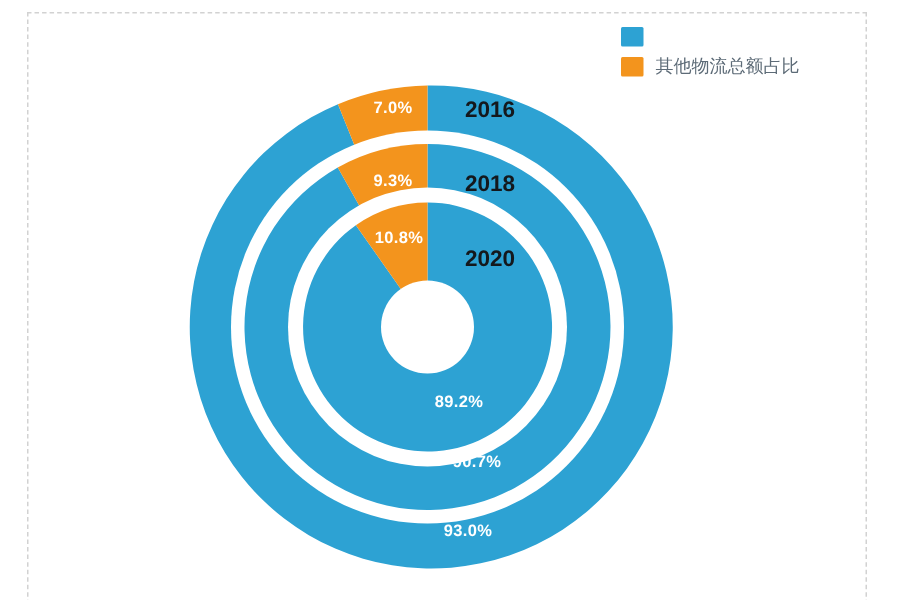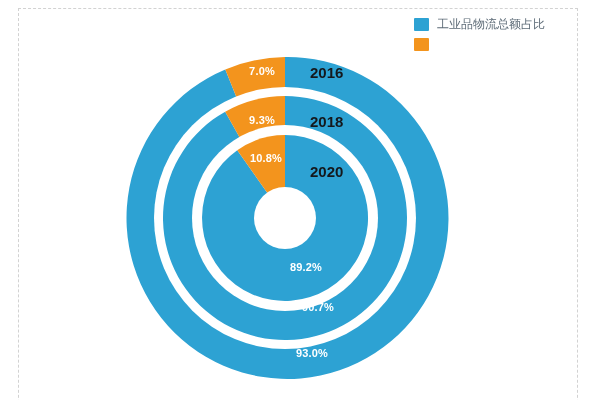--- a/index.html
+++ b/index.html
@@ -133,20 +133,20 @@
     <text class="year-label" x="310" y="78" text-anchor="start">2016</text>
 
     <text class="year-label" x="310" y="127" text-anchor="start">2018</text>
 
     <text class="year-label" x="310" y="177" text-anchor="start">2020</text>
   </svg>
 
   <div id="legend">
     <div class="legend-row">
       <span class="legend-swatch" style="background:#2da2d3"></span>
-      <span class="legend-text">工业品物流总额占比</span>
     </div>
     <div class="legend-row">
       <span class="legend-swatch" style="background:#f3941d"></span>
+      <span class="legend-text">其他物流总额占比</span>
     </div>
   </div>
 
 </div>
 
 </body></html>

